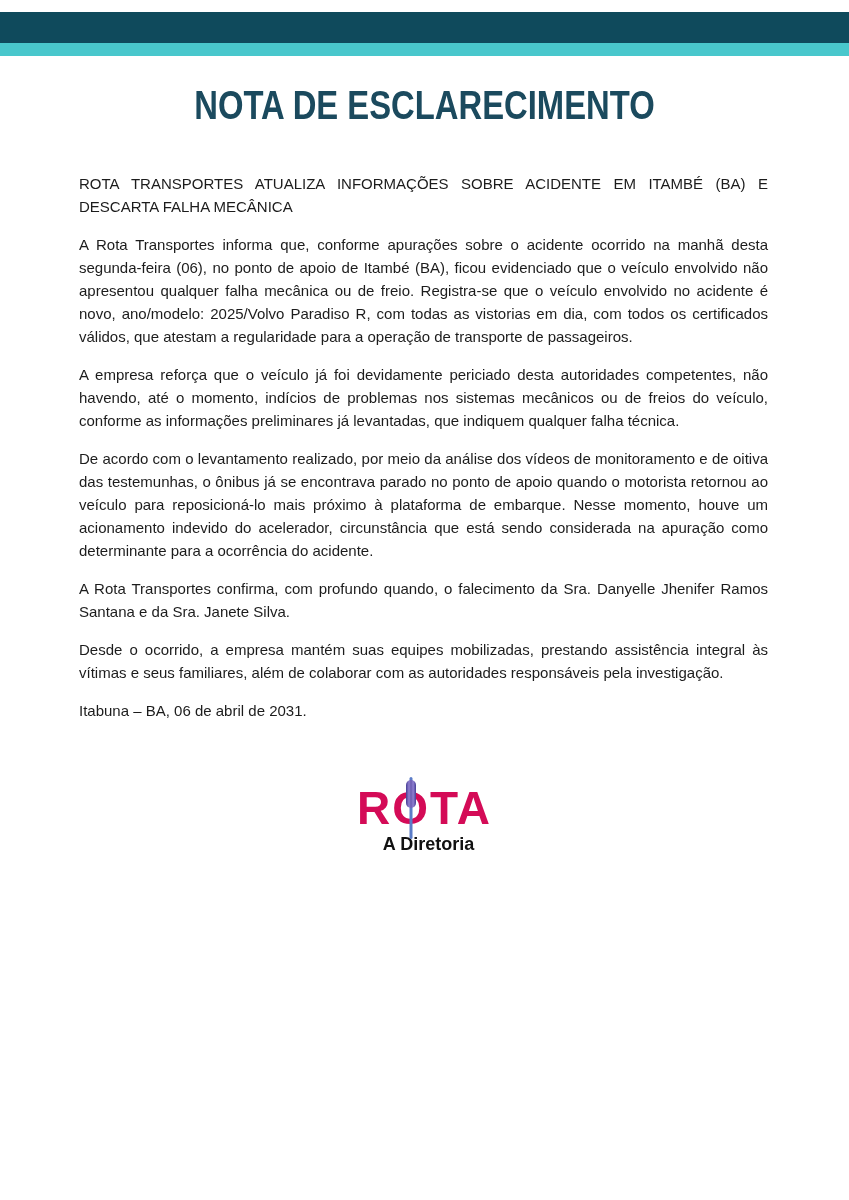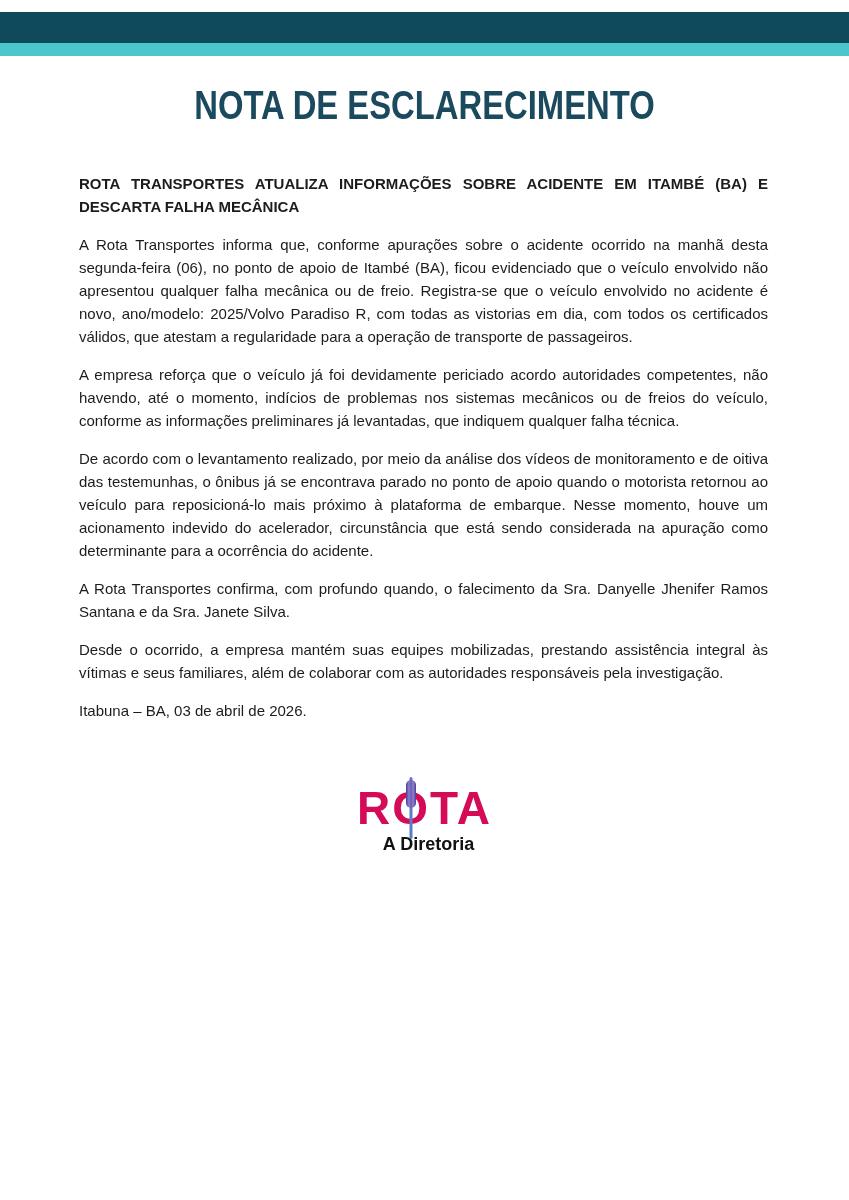--- a/index.html
+++ b/index.html
@@ -45,21 +45,21 @@
   .content {
     margin: 44px 81px 0 79px;
     font-size: 15px;
     line-height: 23px;
     text-align: justify;
   }
   .content p {
     margin: 0 0 15px 0;
   }
   .headline {
-    font-weight: bold;
+    font-weight: normal;
   }
   .date-line {
     text-align: left;
   }
   .signature {
     text-align: center;
     margin-top: 62px;
   }
   .logo {
     position: relative;
@@ -111,26 +111,26 @@
 
   <div class="bar-dark"></div>
   <div class="bar-light"></div>
 
   <h1 class="doc-title">NOTA DE ESCLARECIMENTO</h1>
 
   <div class="content">
     <p class="headline">ROTA TRANSPORTES ATUALIZA INFORMAÇÕES SOBRE ACIDENTE EM ITAMBÉ (BA) E DESCARTA FALHA MECÂNICA</p>
 
     <p class="para">A Rota Transportes informa que, conforme apurações sobre o acidente ocorrido na manhã desta segunda-feira (06), no ponto de apoio de Itambé (BA), ficou evidenciado que o veículo envolvido não apresentou qualquer falha mecânica ou de freio.  Registra-se que o veículo envolvido no acidente é novo, ano/modelo: 2025/Volvo Paradiso R, com todas as vistorias em dia, com todos os certificados válidos, que atestam a regularidade para a operação de transporte de passageiros.</p>
-    <p class="para">A empresa reforça que o veículo já foi devidamente periciado acordo autoridades competentes, não havendo, até o momento, indícios de problemas nos sistemas mecânicos ou de freios do veículo, conforme as informações preliminares já levantadas, que indiquem qualquer falha técnica.</p>
+    <p class="para">A empresa reforça que o veículo já foi devidamente periciado desta autoridades competentes, não havendo, até o momento, indícios de problemas nos sistemas mecânicos ou de freios do veículo, conforme as informações preliminares já levantadas, que indiquem qualquer falha técnica.</p>
     <p class="para">De acordo com o levantamento realizado, por meio da análise dos vídeos de monitoramento e de oitiva das testemunhas, o ônibus já se encontrava parado no ponto de apoio quando o motorista retornou ao veículo para reposicioná-lo mais próximo à plataforma de embarque. Nesse momento, houve um acionamento indevido do acelerador, circunstância que está sendo considerada na apuração como determinante para a ocorrência do acidente.</p>
     <p class="para">A Rota Transportes confirma, com profundo quando, o falecimento da Sra. Danyelle Jhenifer Ramos Santana e da Sra. Janete Silva.</p>
     <p class="para">Desde o ocorrido, a empresa mantém suas equipes mobilizadas, prestando assistência integral às vítimas e seus familiares, além de colaborar com as autoridades responsáveis pela investigação.</p>
 
-    <p class="para date-line">Itabuna – BA, 03 de abril de 2026.</p>
+    <p class="para date-line">Itabuna – BA, 06 de abril de 2031.</p>
   </div>
 
   <div class="signature">
     <div class="logo"><span>R</span><span class="logo-o"><span>O</span><span class="needle-line"></span><span class="needle-cap"></span></span><span>TA</span></div>
     <div class="signature-label">A Diretoria</div>
   </div>
 
 </div>
 
 </body></html>

